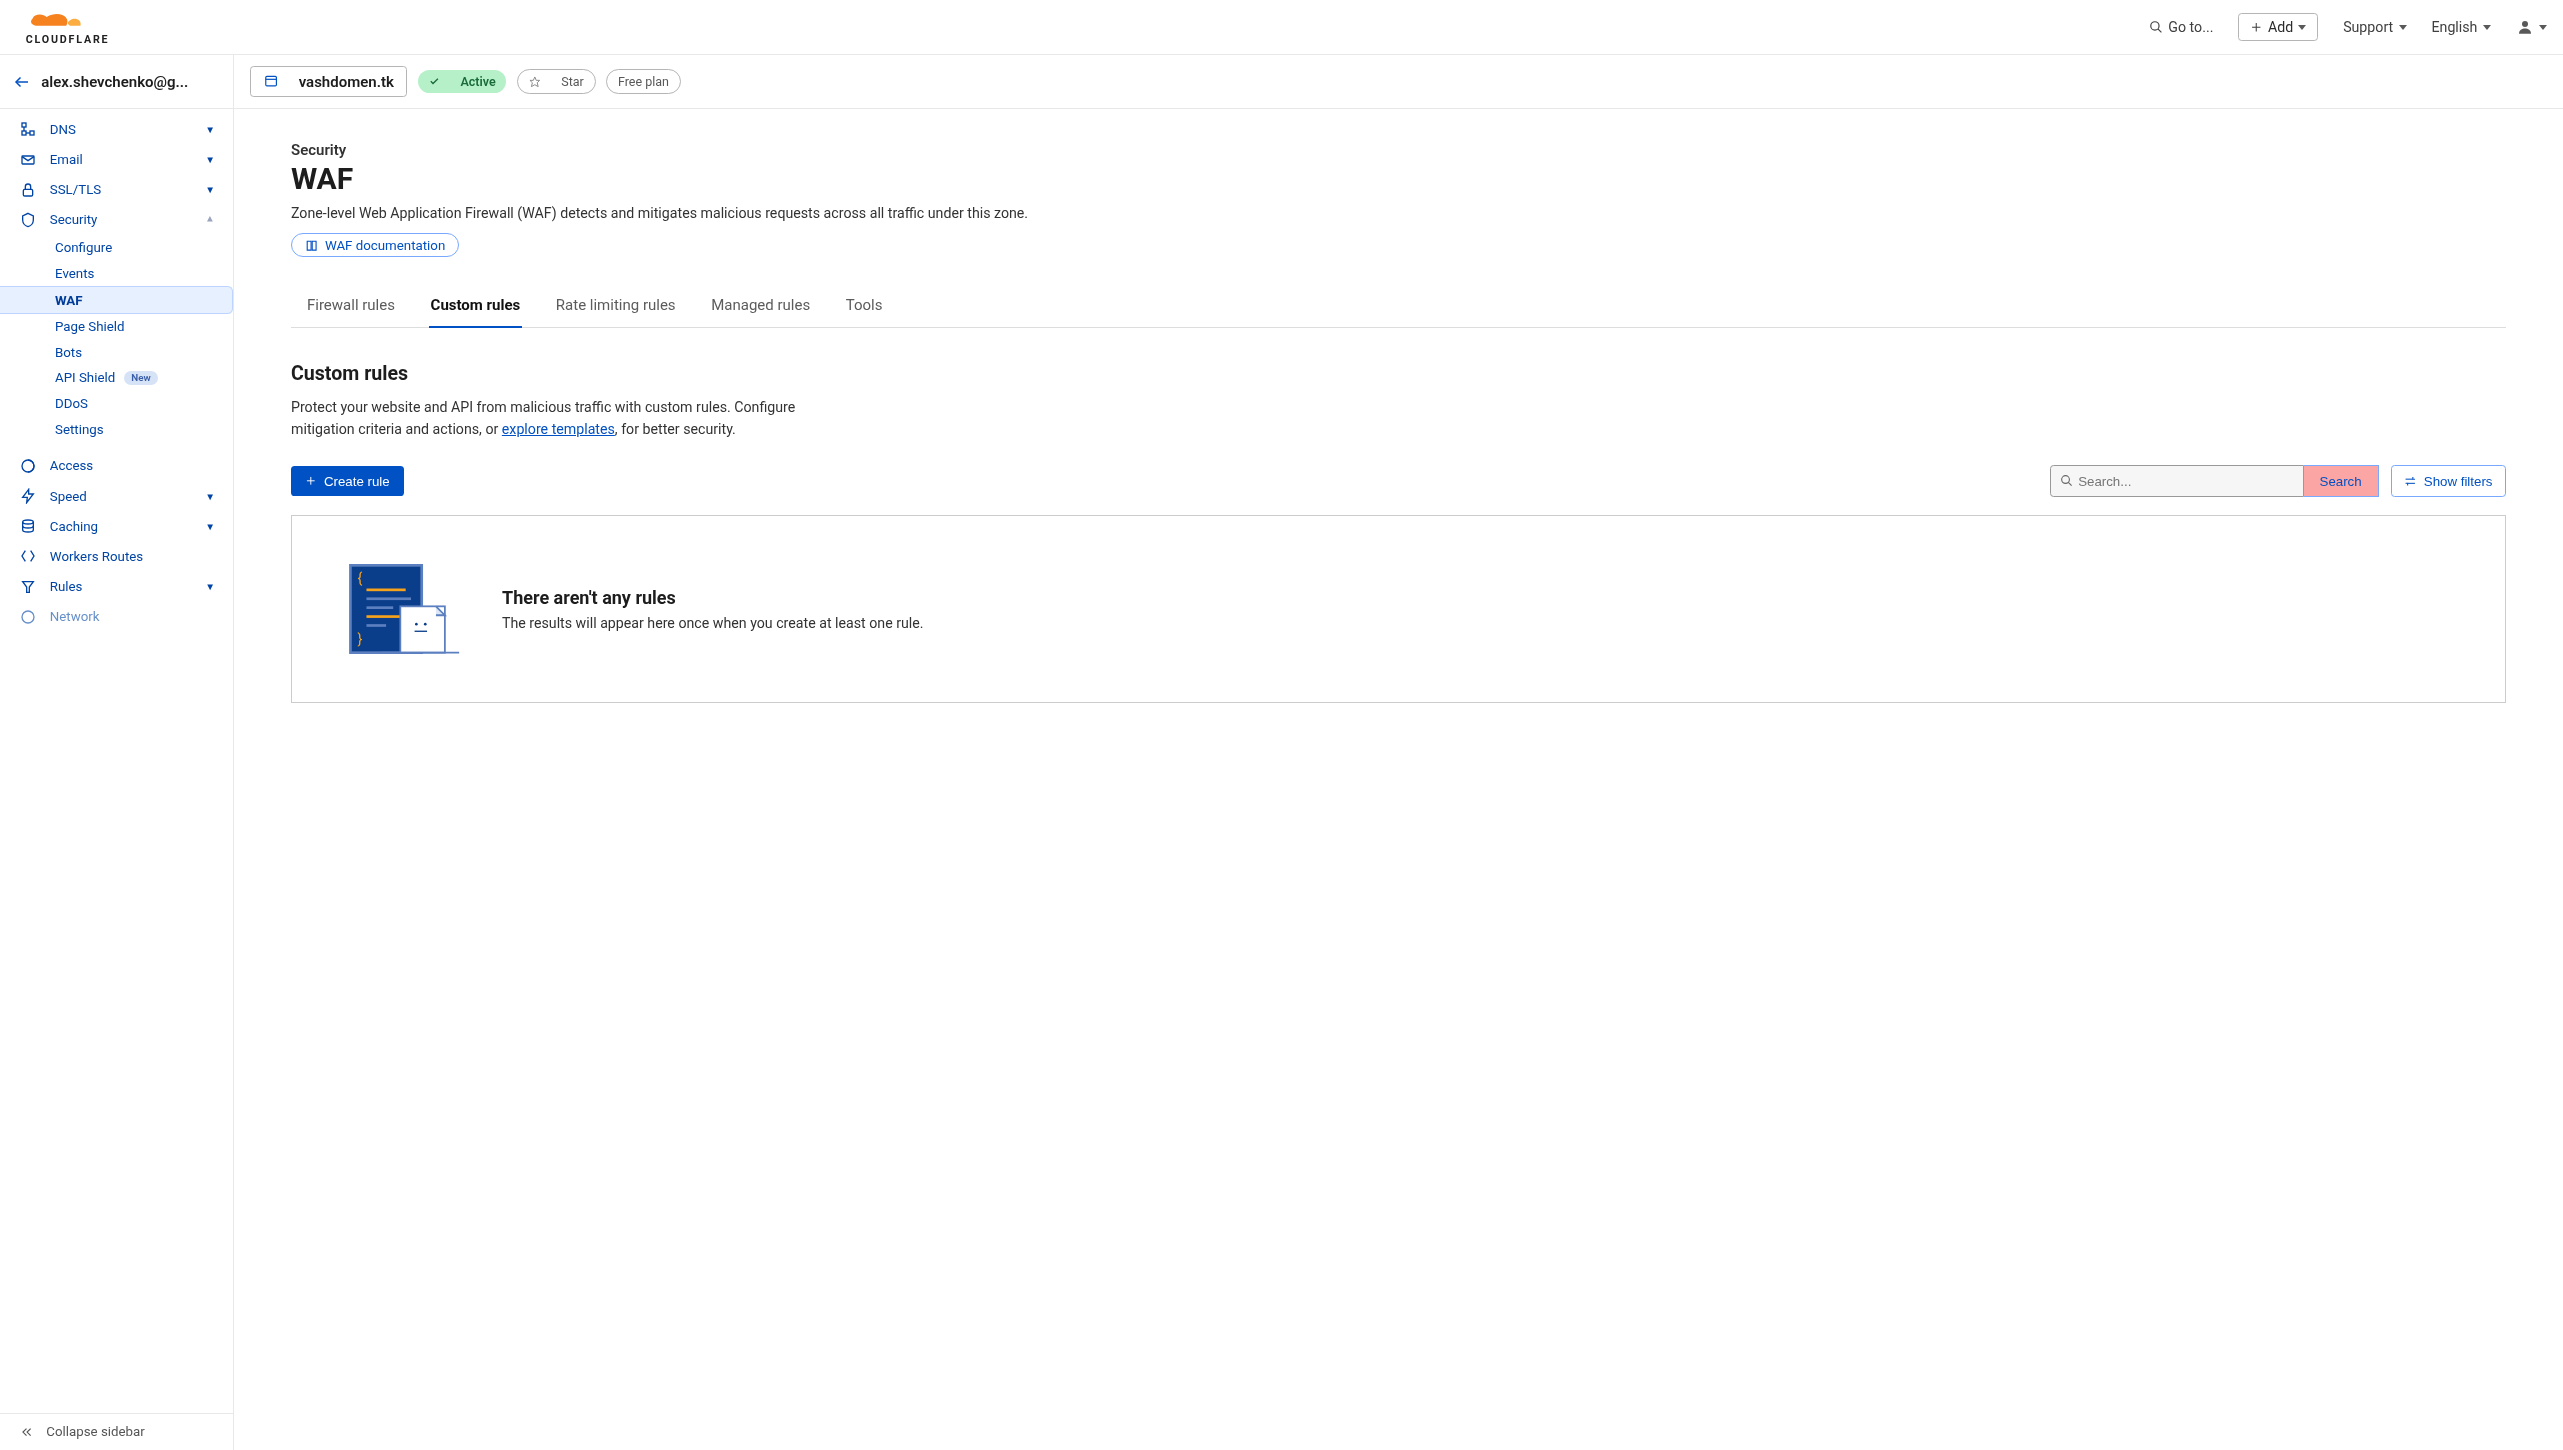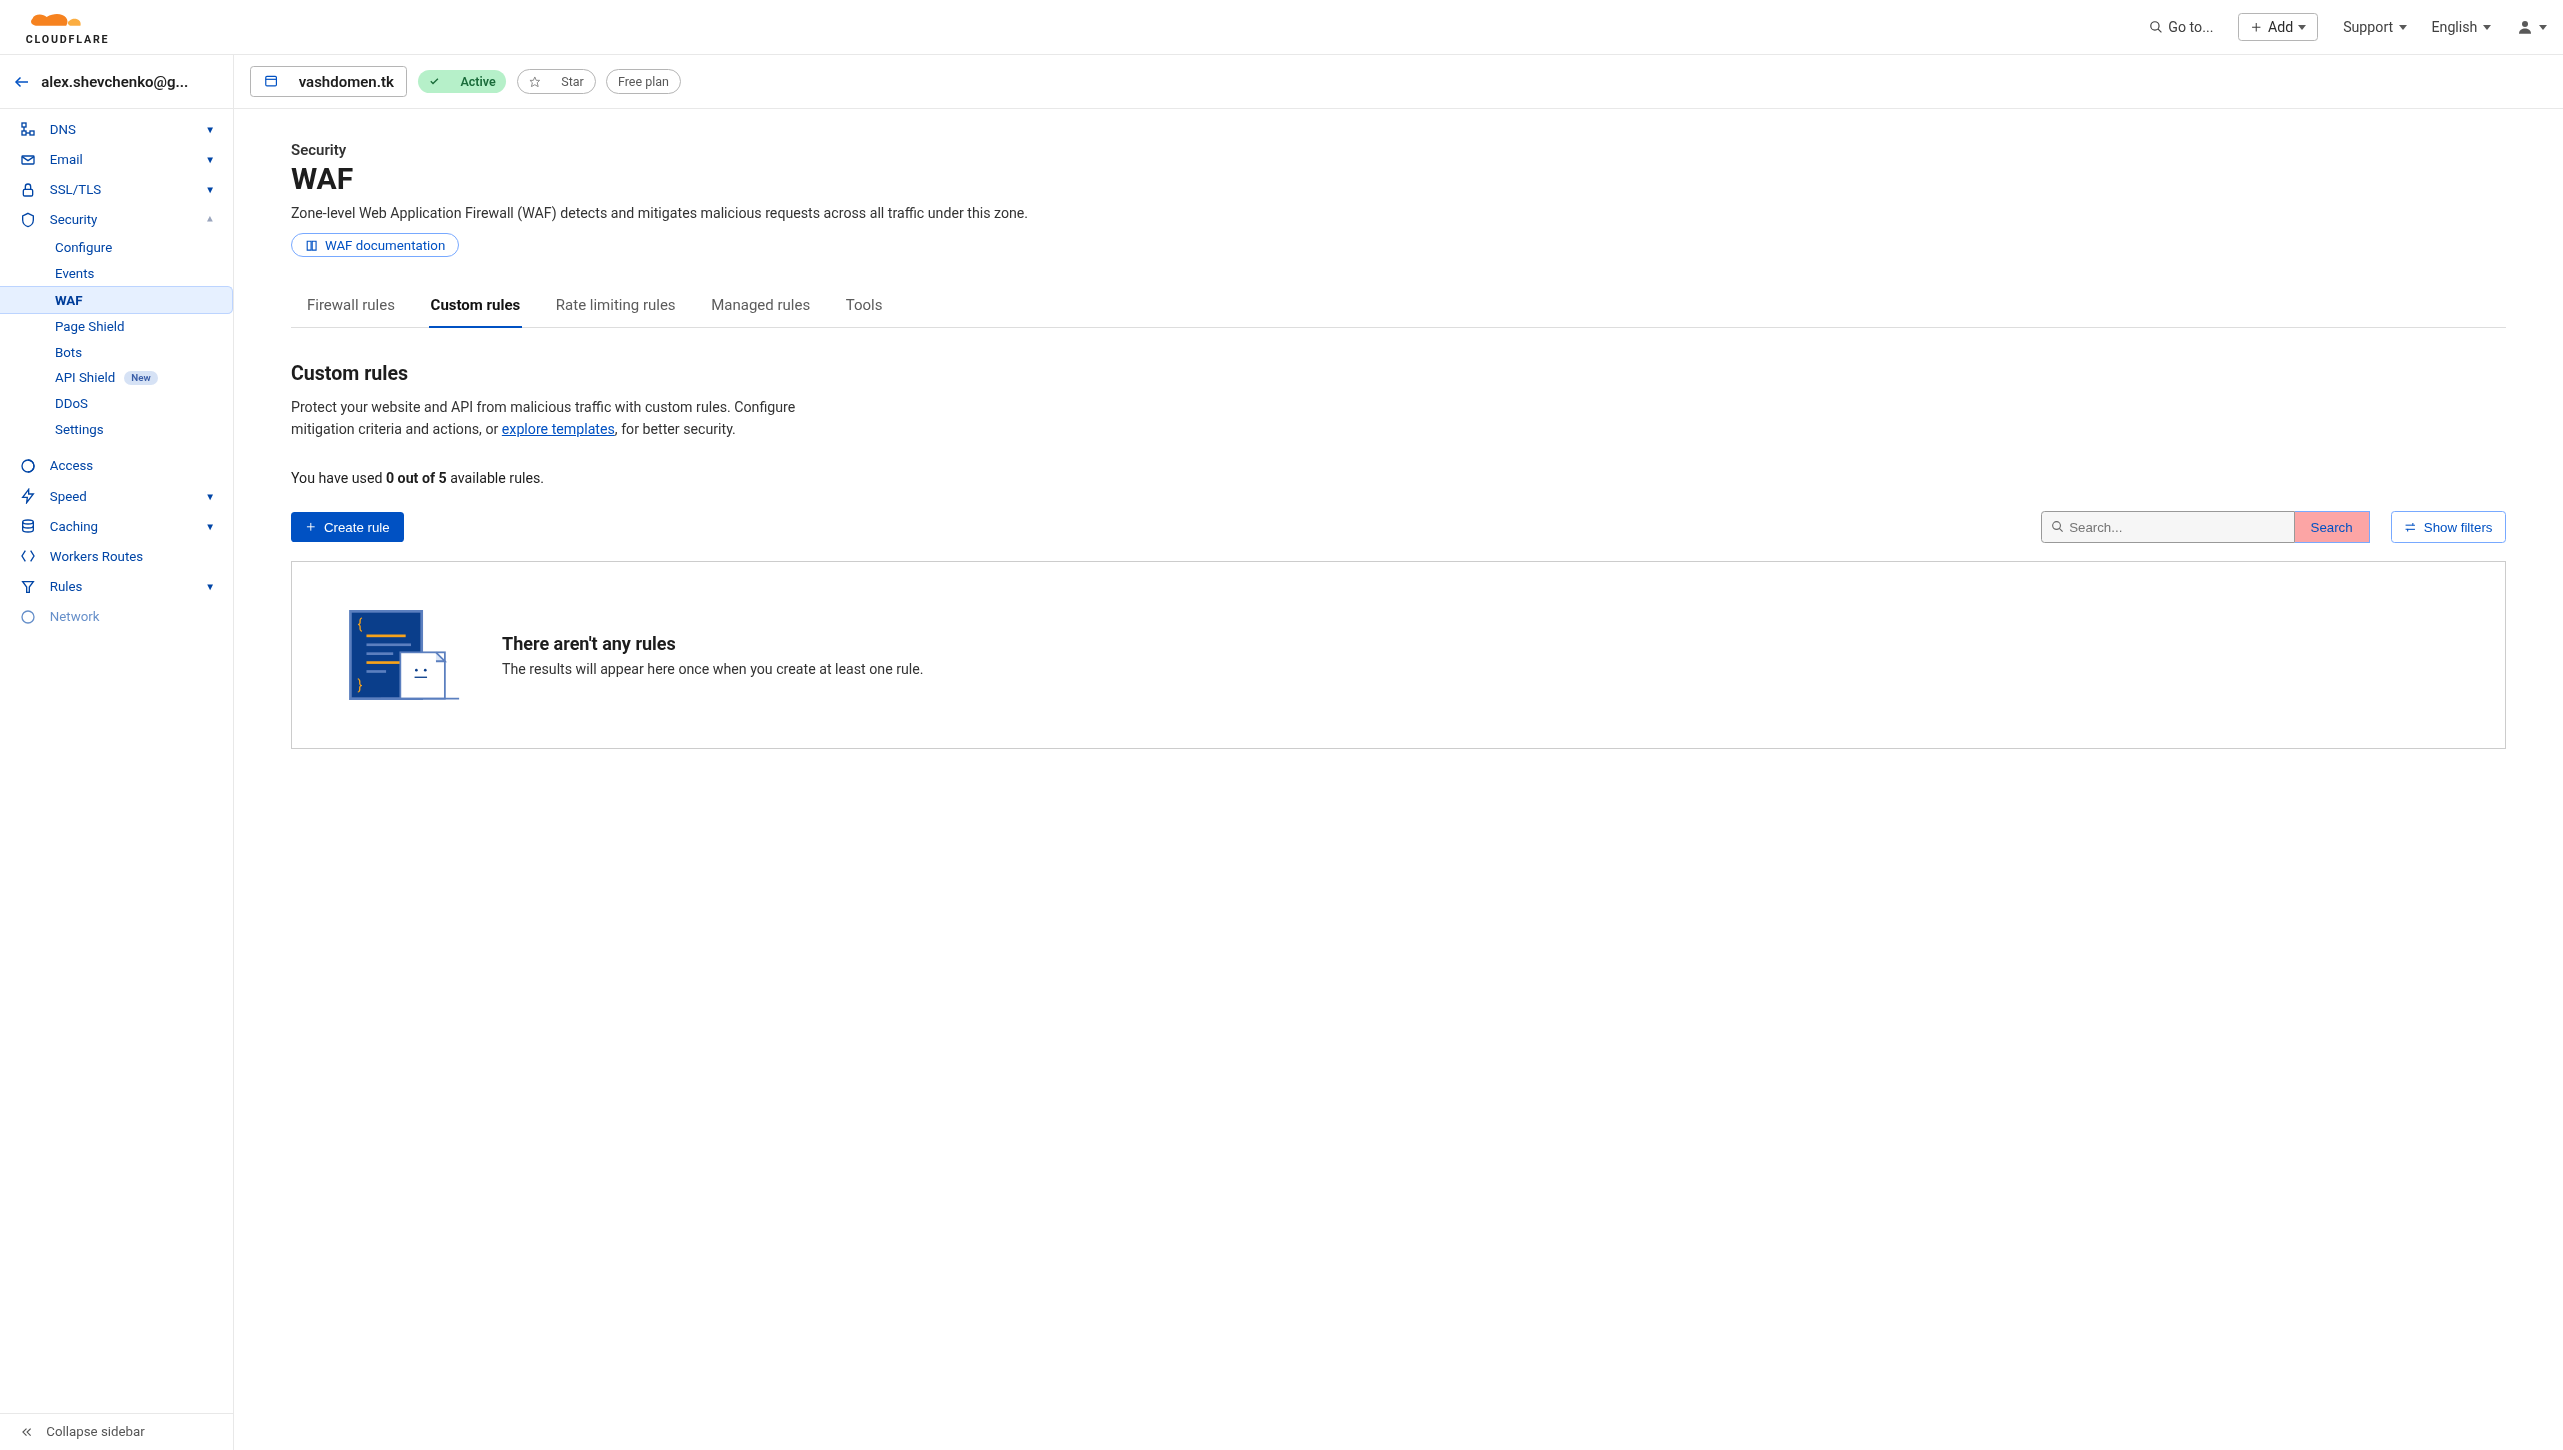--- a/index.html
+++ b/index.html
@@ -87,21 +87,21 @@
 
   .toolbar-row { display:flex; align-items:center; margin-top:25px; gap:0; }
   .create-btn { background:#0051c3; color:#fff; border:none; border-radius:3.6px; padding:7.1px 14.2px; font-size:13.3px; display:flex; align-items:center; gap:7.1px; cursor:pointer; }
   .toolbar-spacer { flex:1; }
   .search-box {
     display:flex; align-items:center; border:0.9px solid #999; border-radius:3.6px 0 0 3.6px;
     background:#f6f6f6; padding:5.3px 9px; width:254px; height:32px;
   }
   .search-box input { flex:1; border:none; background:transparent; outline:none; font-size:13.3px; color:#555; }
   .search-btn { border:0.9px solid #78a9ff; color:#0051c3; background:#fca5a5; padding:0 16px; height:32px; border-left:none; font-size:13.3px; cursor:pointer; }
-  .filters-btn { border:0.9px solid #78a9ff; color:#0051c3; background:#fff; padding:0 12.5px; height:32px; margin-left:21px; border-radius:3.6px; font-size:13.3px; display:flex; align-items:center; gap:7.1px; cursor:pointer; }
+  .filters-btn { border:0.9px solid #78a9ff; color:#0051c3; background:#fff; padding:0 12.5px; height:32px; margin-left:12px; border-radius:3.6px; font-size:13.3px; display:flex; align-items:center; gap:7.1px; cursor:pointer; }
 
   .empty-card { border:0.9px solid #ccc; margin-top:18px; padding:44px 53px; display:flex; align-items:center; gap:41px; }
   .empty-title { font-size:18px; font-weight:700; }
   .empty-desc { font-size:14.2px; color:#333; margin-top:7.1px; }
 
   svg { display:block; }
 </style>
 </head>
 <body>
 
@@ -338,23 +338,20 @@
       <div class="tab"><span>Rate limiting rules</span></div>
       <div class="tab"><span>Managed rules</span></div>
       <div class="tab"><span>Tools</span></div>
     </div>
 
     <h2 class="section-title">Custom rules</h2>
     <p class="section-desc">
       <span>Protect your website and API from malicious traffic with custom rules. Configure mitigation criteria and actions, or </span><a>explore templates</a><span>, for better security.</span>
     </p>
 
-    <p class="usage">
-      <span>You have used </span><b>0 out of 5</b><span> available rules.</span>
-    </p>
 
     <div class="toolbar-row">
       <button class="create-btn">
         <svg width="11.6" height="11.6" viewBox="0 0 24 24" fill="none" stroke="#fff" stroke-width="2">
             <line x1="12" y1="4" x2="12" y2="20"></line>
             <line x1="4" y1="12" x2="20" y2="12"></line>
           </svg>
         <span>Create rule</span>
       </button>
       <div class="toolbar-spacer"></div>

